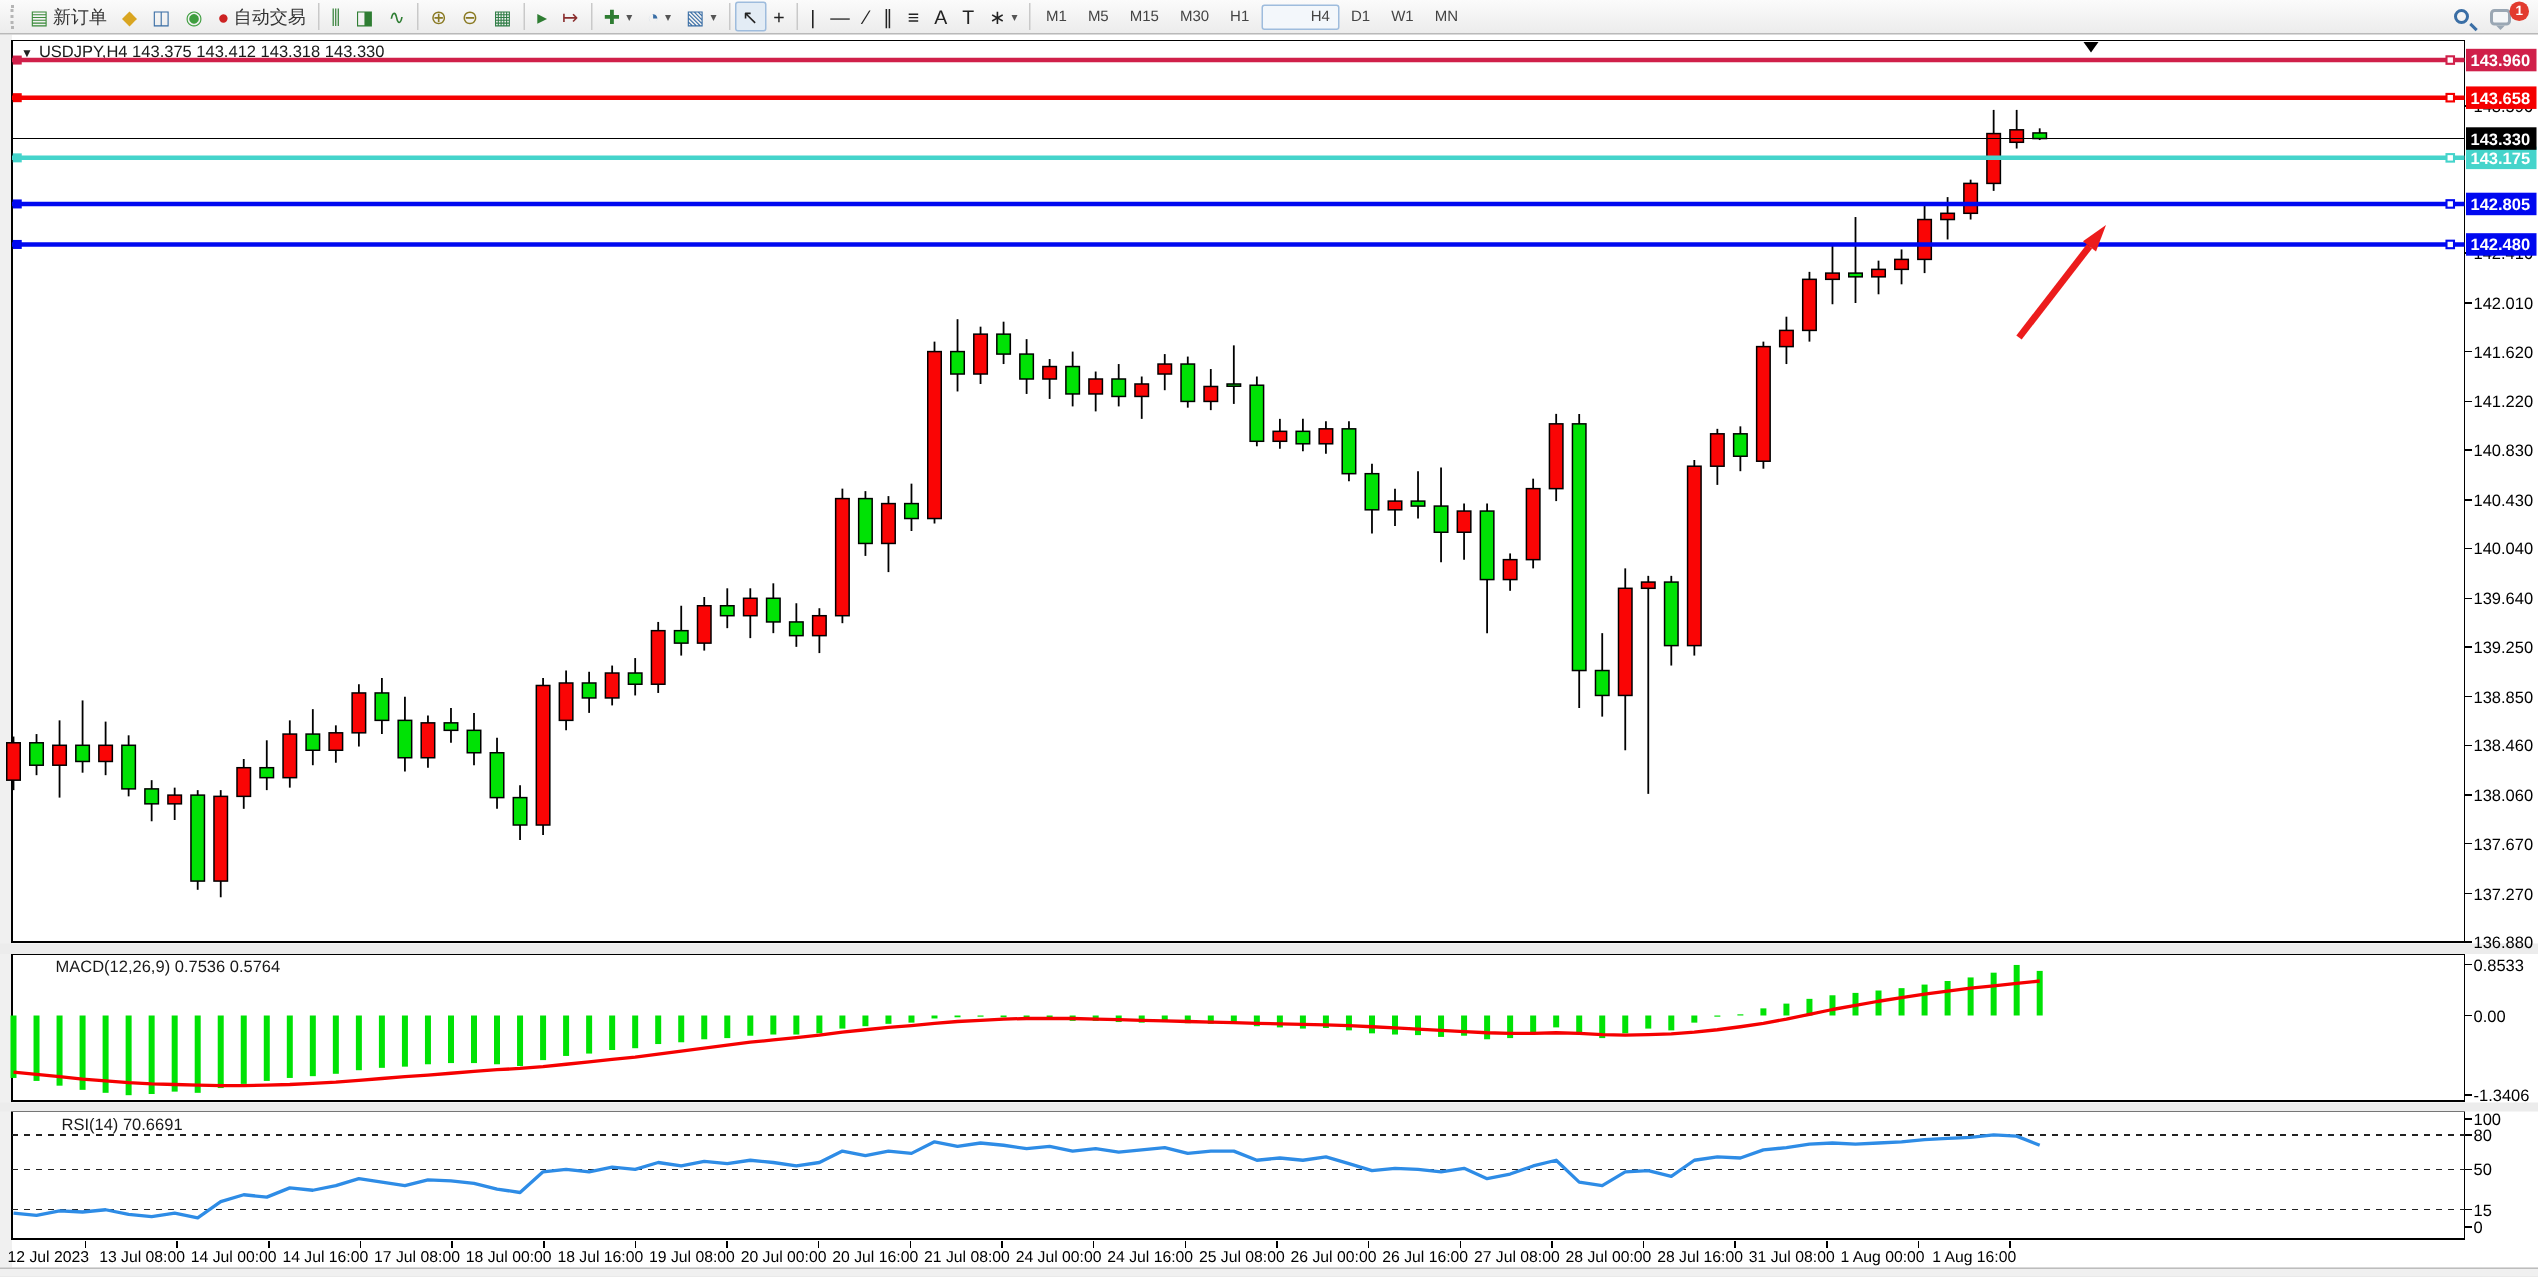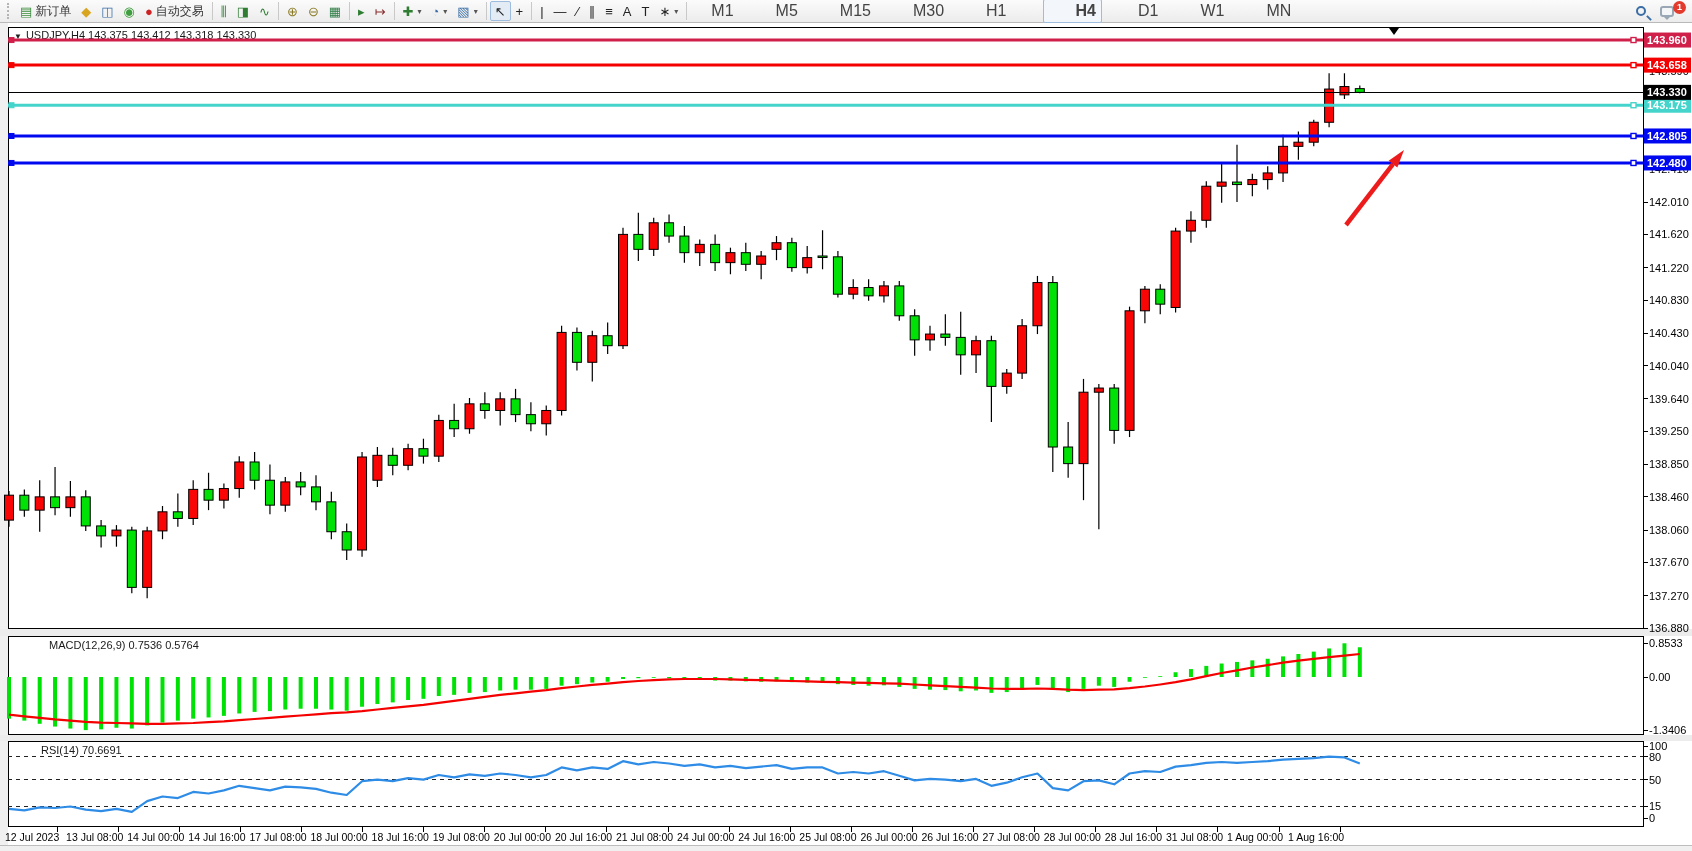--- a/index.html
+++ b/index.html
@@ -10,38 +10,38 @@
   #toolbar{position:absolute;left:0;top:0;width:1692px;height:23px;z-index:10;
     background:linear-gradient(#fbfbfb,#ececec);border-bottom:1px solid #b9b9b9;
     display:flex;align-items:center;padding:0 4px;font-size:12px;color:#333;}
   .grip{width:5px;height:16px;margin:0 3px;border-left:2px dotted #b5b5b5;}
   .sep{width:1px;height:18px;background:#c9c9c9;margin:0 3px;}
   .tbtn{display:inline-flex;align-items:center;gap:3px;height:20px;padding:0 4px;
     border:1px solid transparent;border-radius:2px;cursor:default;white-space:nowrap;}
   .tbtn .g{font-size:13px;line-height:13px;}
   .tbtn.active{background:#e3ecf5;border-color:#9ebcdd;}
   .dd{font-size:8px;color:#555;margin-left:1px;}
-  .tf{display:inline-block;padding:2px 5px;margin:0 15px;font-size:16px;color:#444;
+  .tf{display:inline-block;padding:2px 5px;margin:0 1px;font-size:10px;color:#444;
       border:1px solid transparent;border-radius:2px;}
-  .tf.active{background:#f3f7fb;border-color:#9ebcdd;font-weight:bold;padding-left:32px;}
+  .tf.active{background:#f3f7fb;border-color:#9ebcdd;font-weight:normal;padding-left:32px;}
   #right-icons{margin-left:auto;display:flex;align-items:center;gap:14px;padding-right:14px;}
   .mag{position:relative;width:10px;height:10px;border:2px solid #3a6ea5;border-radius:50%;display:inline-block;}
   .mag::after{content:"";position:absolute;left:8px;top:9px;width:6px;height:2px;background:#3a6ea5;
       transform:rotate(45deg);}
   .bubble{position:relative;width:14px;height:11px;border:2px solid #9aa7b4;border-radius:3px;display:inline-block;background:#f4f6f8;}
   .bubble::after{content:"";position:absolute;left:2px;top:9px;border:3px solid transparent;border-top-color:#9aa7b4;}
   .badge{position:absolute;right:6px;top:1px;min-width:13px;height:13px;border-radius:50%;
       background:#e23b2e;color:#fff;font-size:9px;font-weight:bold;text-align:center;line-height:13px;z-index:11;}
   
   #chartbg{position:absolute;left:0;top:23px;width:1692px;height:828px;background:#f0f0f0;}
   #chartwin{position:absolute;left:8px;top:23px;width:1684px;height:822px;background:#ffffff;}
   .paneltext{position:absolute;z-index:4;font-size:11px;color:#1a1a1a;white-space:nowrap;text-align:right;}
   #chart-title{left:14px;top:29px;}
   #chart-title .tri{font-size:8px;color:#222;margin-right:4px;}
-  #macd-label{left:25px;top:639px;padding-left:24px;}
+  #macd-label{left:13px;top:639px;padding-left:24px;}
   #rsi-label{left:13px;top:744px;margin-left:28px;}
   #chart-svg{position:absolute;left:0;top:0;width:1692px;height:851px;z-index:5;}
   #statusbar{position:absolute;left:0;top:845px;width:1692px;height:6px;background:#f0f0f0;border-top:1px solid #bdbdbd;z-index:6;}
 </style>
 </head>
 <body>
 
 <div id="app">
   <div id="chartbg"></div>
   <div id="chartwin"></div>

